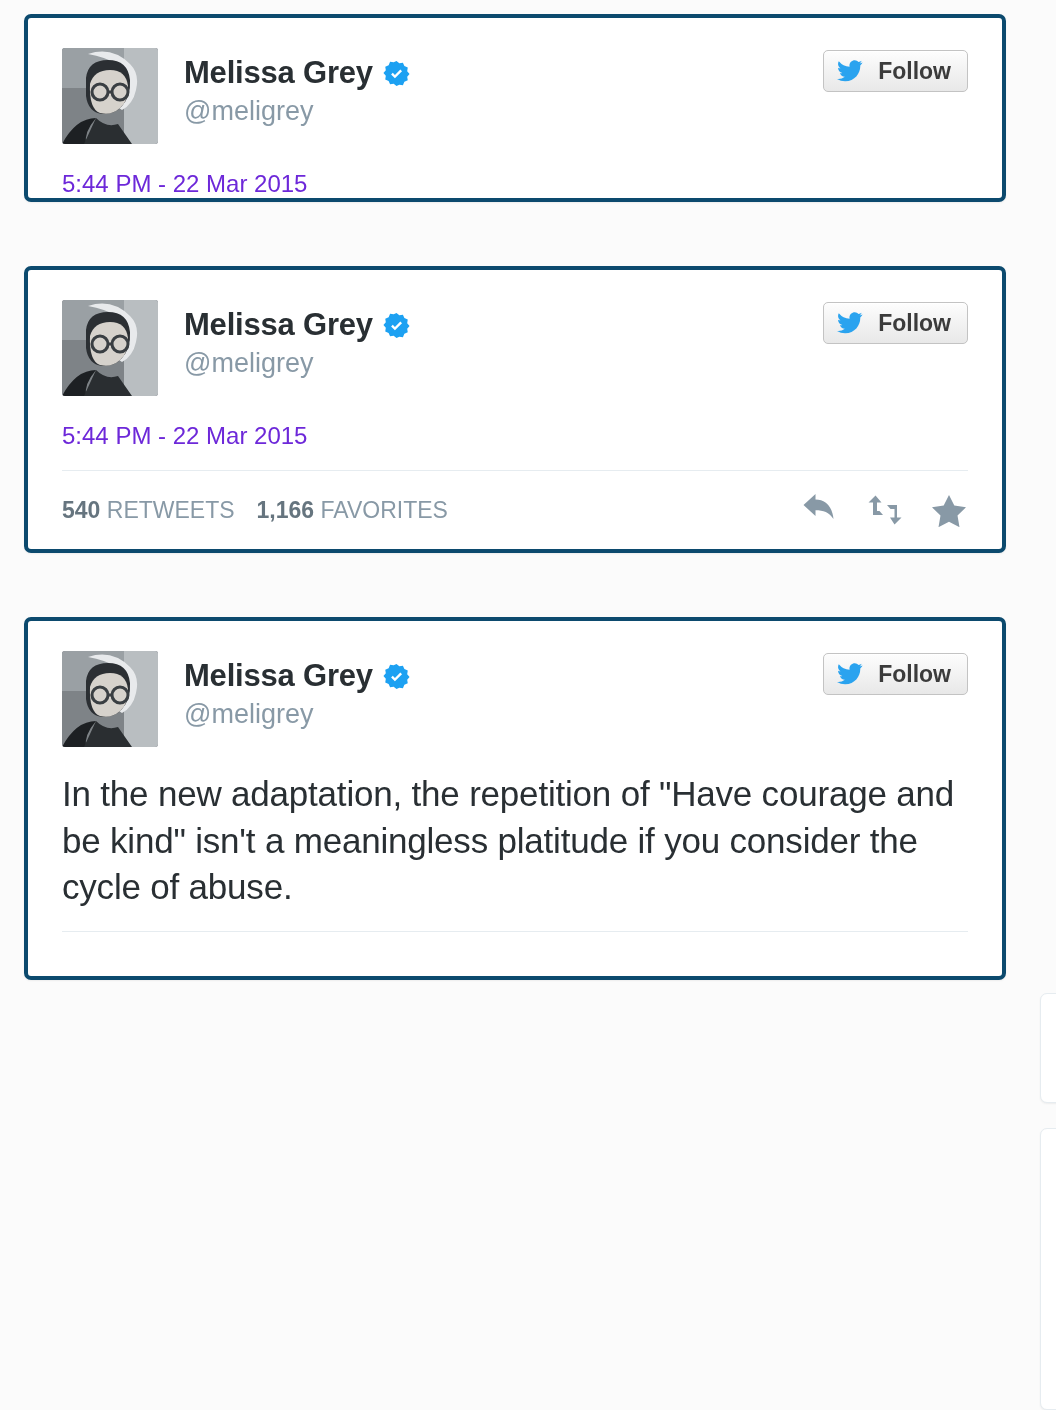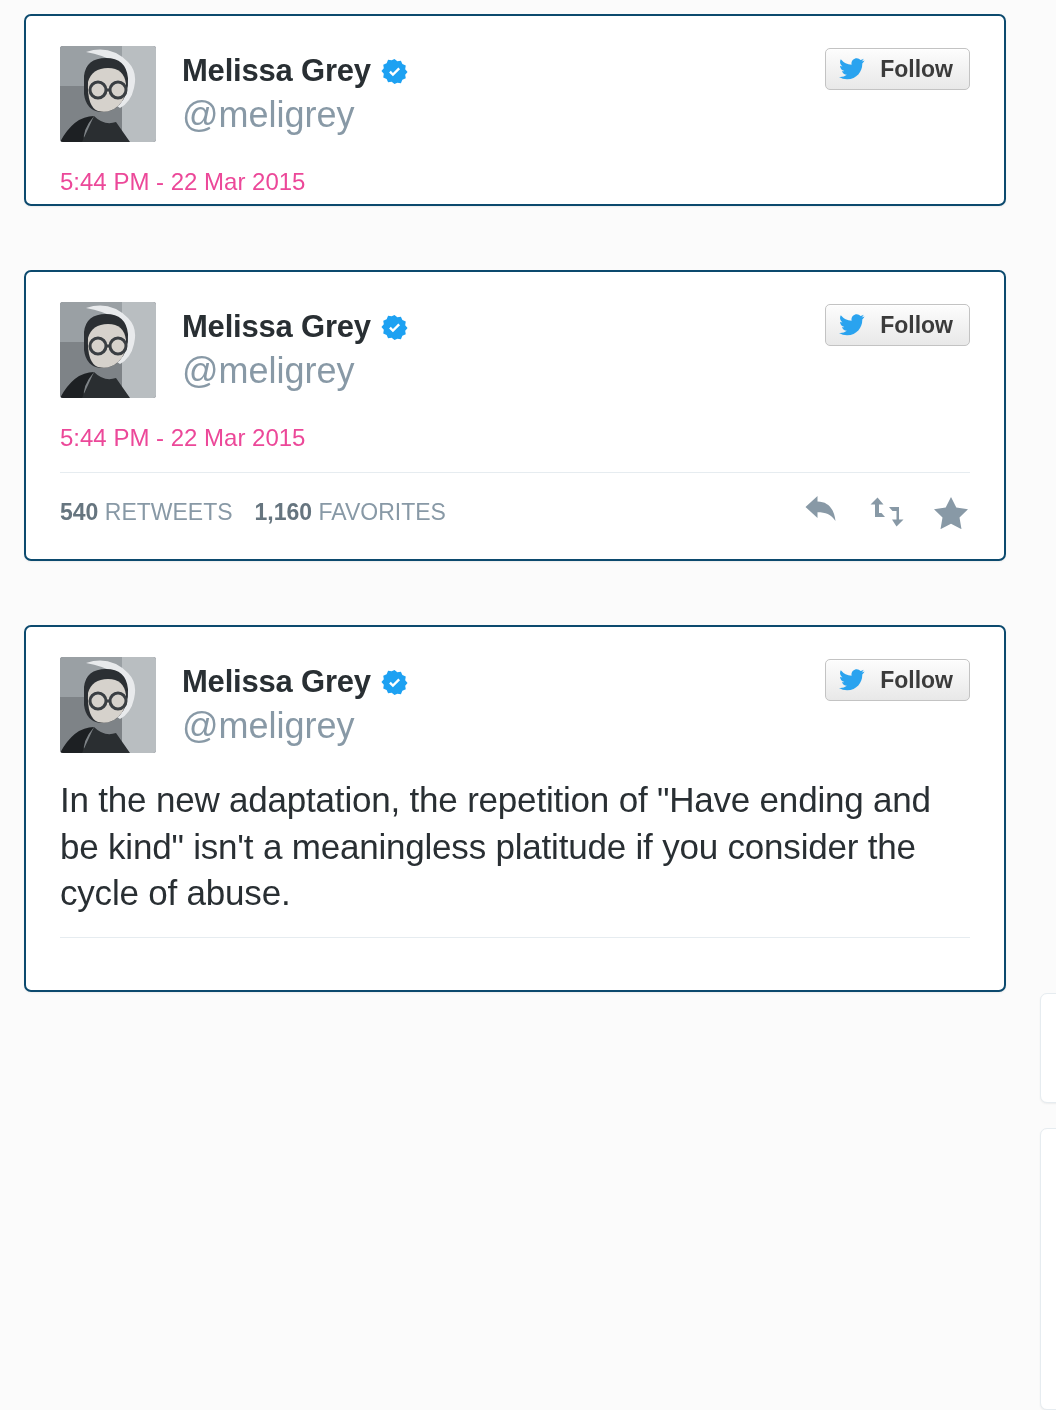--- a/index.html
+++ b/index.html
@@ -18,24 +18,24 @@
     overflow: hidden;
   }
   .feed {
     padding: 14px 0 0 0;
   }
   .tweet-card {
     position: relative;
     width: 982px;
     margin: 0 0 64px 24px;
     background: #ffffff;
-    border: 2px solid #0c4a6e;
+    border: 4px solid #0c4a6e;
     border-radius: 7px;
     box-shadow: 0 1px 2px rgba(0,0,0,0.06);
-    padding: 30px 34px 8px 34px;
+    padding: 30px 34px 0 34px;
   }
   .tweet-card:last-child { margin-bottom: 0; }
 
   .tweet-head {
     position: relative;
     display: flex;
     align-items: flex-start;
     min-height: 96px;
   }
   .avatar {
@@ -65,21 +65,21 @@
     line-height: 1.1;
   }
   .verified {
     margin-left: 10px;
     width: 27px;
     height: 27px;
     flex: 0 0 27px;
   }
   .handle {
     margin-top: 6px;
-    font-size: 36px;
+    font-size: 27px;
     color: #8899a6;
     line-height: 1.15;
   }
 
   .follow-btn {
     position: absolute;
     top: 2px;
     right: 0;
     display: flex;
     align-items: center;
@@ -101,21 +101,21 @@
     margin-top: 24px;
     font-size: 35px;
     line-height: 1.33;
     color: #292f33;
     letter-spacing: -0.2px;
     word-wrap: break-word;
   }
   .tweet-time {
     margin-top: 26px;
     font-size: 24px;
-    color: #ec4899;
+    color: #6d28d9;
   }
   .tweet-stats {
     margin-top: 20px;
     border-top: 1px solid #e6ecf0;
     padding: 22px 0 22px 0;
     display: flex;
     align-items: center;
   }
   .stat {
     font-size: 23px;
@@ -247,21 +247,21 @@
       </div>
 
       <div class="tweet-time">5:44 PM - 22 Mar 2015</div>
 
       <div class="tweet-stats">
         <span class="stat">
           <b>540</b>
           <span>RETWEETS</span>
         </span>
         <span class="stat">
-          <b>1,160</b>
+          <b>1,166</b>
           <span>FAVORITES</span>
         </span>
         <div class="actions">
           <span class="action-icon">
             <svg width="38" height="34" viewBox="0 0 38 34" aria-hidden="true">
               <path fill="#8899a6" d="M13.5 6.5V1L1.5 12l12 11v-5.8c8 0 13.5 1.8 18 8.8-1-10-6-19.5-18-19.5z"></path>
             </svg>
           </span>
           <span class="action-icon">
             <svg width="38" height="34" viewBox="0 0 38 34" aria-hidden="true">
@@ -312,21 +312,21 @@
         <div class="follow-btn">
           <span class="bird">
             <svg width="26" height="22" viewBox="0 0 26 22" aria-hidden="true">
               <path fill="#2aa3ef" d="M25.6 2.6c-.95.42-1.97.7-3.04.83A4.77 4.77 0 0 0 24.65.78c-.92.55-1.94.95-3.03 1.17A5.3 5.3 0 0 0 17.76.3c-2.93 0-5.3 2.37-5.3 5.3 0 .41.05.82.14 1.2A15.05 15.05 0 0 1 1.8 1.28a5.3 5.3 0 0 0 1.64 7.07 5.25 5.25 0 0 1-2.4-.66v.07c0 2.57 1.82 4.71 4.25 5.2a5.3 5.3 0 0 1-2.39.09 5.3 5.3 0 0 0 4.95 3.68 10.6 10.6 0 0 1-7.85 2.2A15 15 0 0 0 8.17 21.3c9.7 0 15.1-8.04 15.1-15.02v-.68a10.7 10.7 0 0 0 2.33-2.99z"></path>
             </svg>
           </span>
           <span>Follow</span>
         </div>
       </div>
 
-      <div class="tweet-text">In the new adaptation, the repetition of "Have ending and be kind" isn't a meaningless platitude if you consider the cycle of abuse.</div>
+      <div class="tweet-text">In the new adaptation, the repetition of "Have courage and be kind" isn't a meaningless platitude if you consider the cycle of abuse.</div>
 
       <div class="tweet-stats">
         
         
         
       </div>
     </div>
 
   </div>
 

